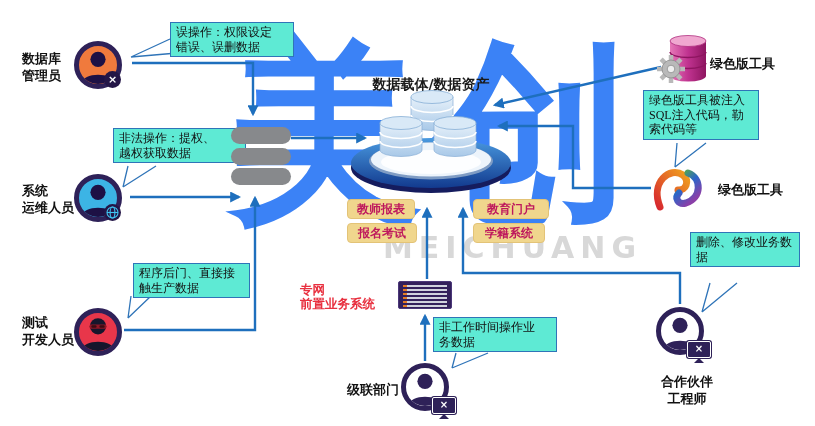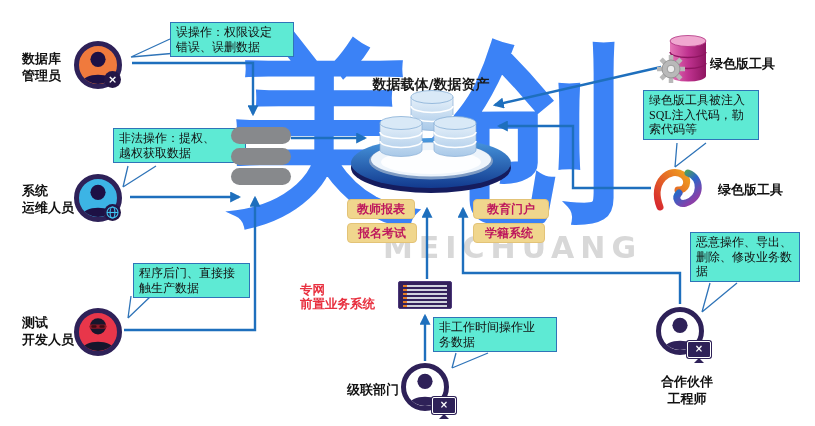--- a/index.html
+++ b/index.html
@@ -229,21 +229,20 @@
           <stop offset="0.5" stop-color="#2b66c9"></stop>
         <stop offset="1" stop-color="#8a3fa8"></stop>
       </linearGradient>
     </defs>
     <path d="M10,47 C0,22 20,6 33,15 C40,21 36,31 28,30" stroke="url(#nv1)" stroke-width="7" stroke-linecap="round" fill="none"></path>
     <path d="M38,13 C52,18 52,38 36,43 C28,45 24,38 29,33" stroke="url(#nv2)" stroke-width="7" stroke-linecap="round" fill="none"></path>
   </svg>
   <div class="label" style="left:718px;top:181px;font-weight:600;">绿色版工具</div>
 
   <div class="callout" style="left:690px;top:232px;width:110px;">
-    <div>恶意操作、导出、</div>
     <div>删除、修改业务数</div>
     <div>据</div>
   </div>
 
   <div class="avatar" style="left:656px;top:307px;background:#fff;">
     <svg class="av-in" viewBox="0 0 40 40">
       <circle cx="20" cy="14" r="8" fill="#2e2158"></circle>
         <path d="M3,40 C3,27 37,27 37,40 Z" fill="#2e2158"></path>
     </svg>
     <div class="badge badge-mon">×</div>

